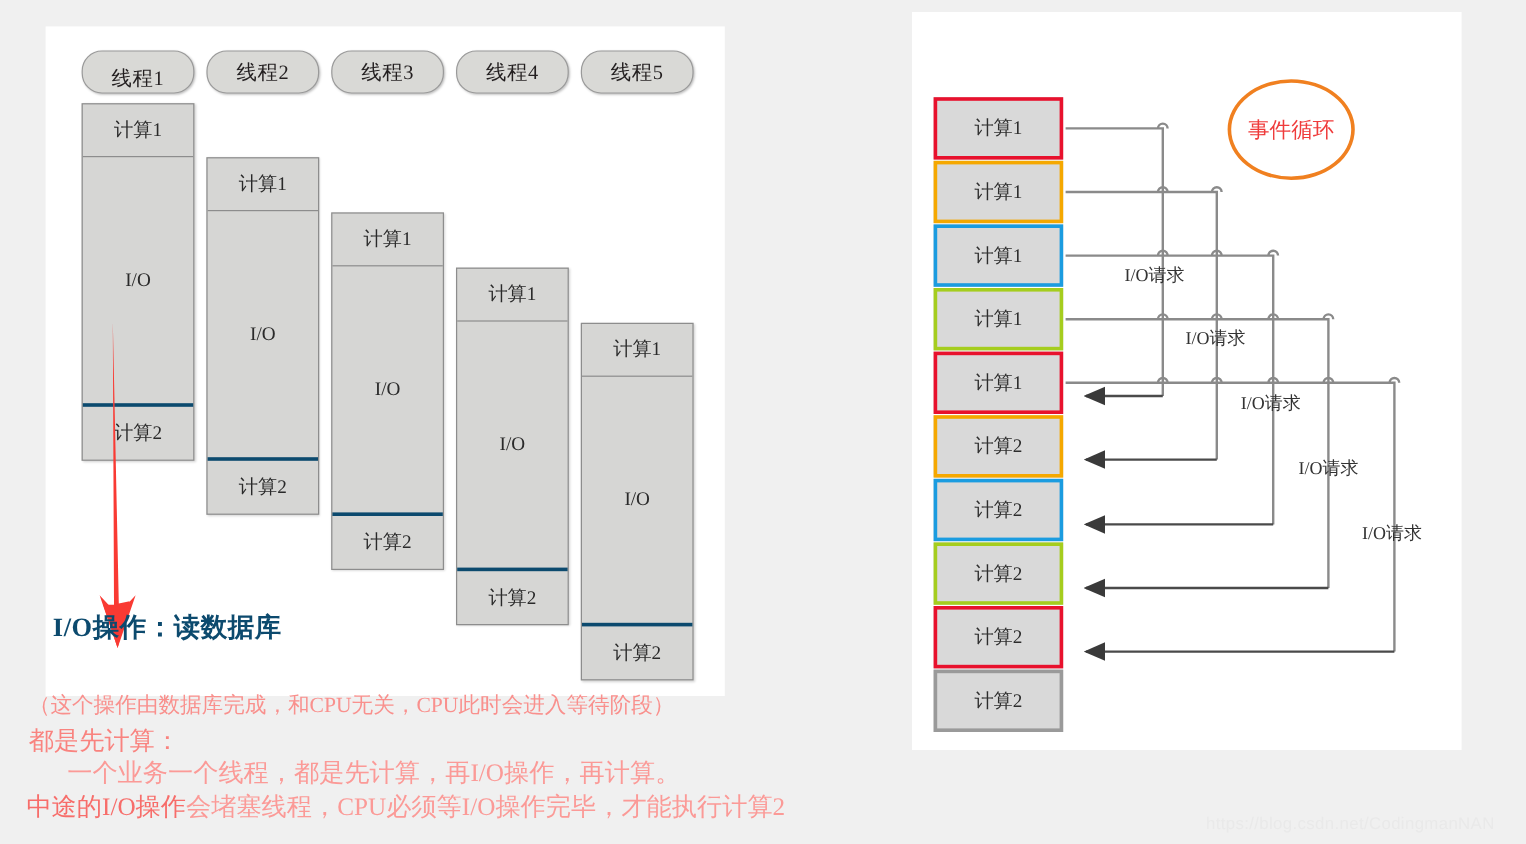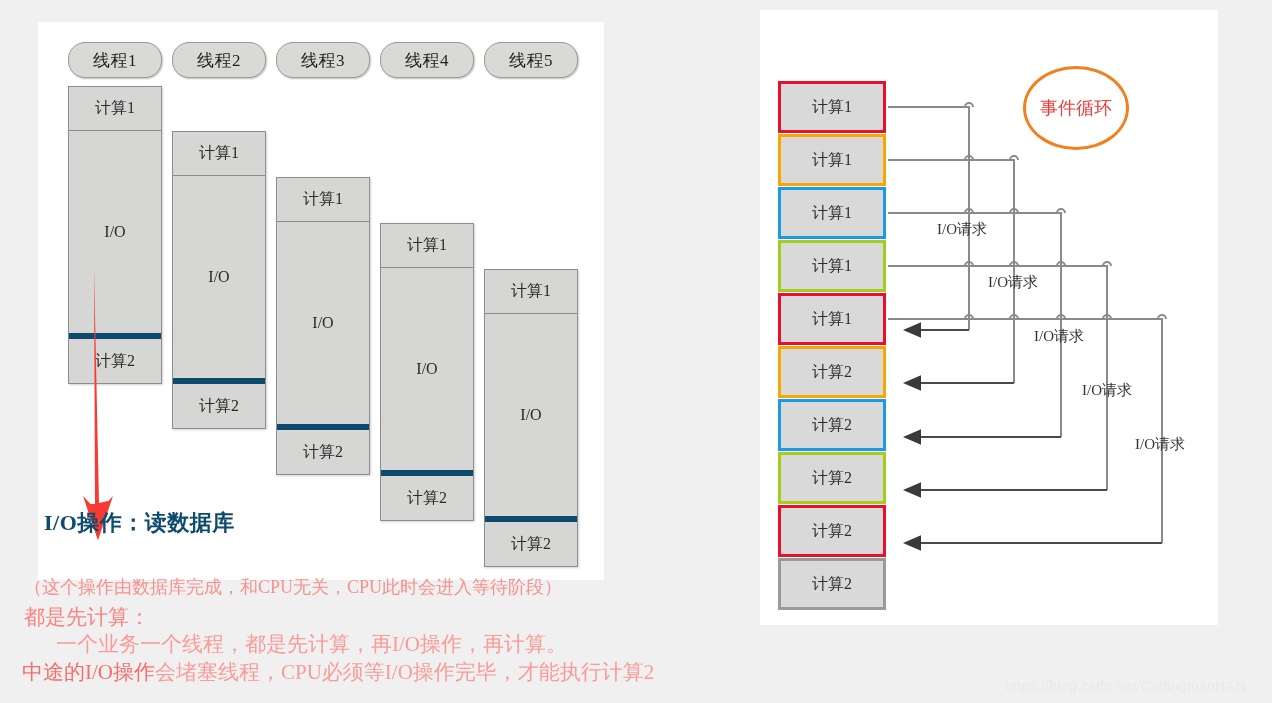--- a/index.html
+++ b/index.html
@@ -23,21 +23,21 @@
     font-size:17px;color:#231f20;
     box-shadow:1px 1px 2px rgba(0,0,0,.25);
     letter-spacing:.5px;
   }
 
   .thread-col{position:absolute;border:1px solid #8d8d8d;background:#d6d6d4;
     box-shadow:1px 1px 2px rgba(0,0,0,.18);display:flex;flex-direction:column;}
   .seg{display:flex;align-items:center;justify-content:center;
     font-size:16px;color:#2a2a2a;box-sizing:border-box;}
   .seg.calc1{border-bottom:1px solid #8d8d8d;}
-  .seg.io{flex:1;border-bottom:6px solid #0c4a6e;text-align:right;}
+  .seg.io{flex:1;border-bottom:3px solid #0c4a6e;text-align:right;}
   .seg.calc2{}
 
   
   #red-arrow{position:absolute;left:80px;top:268px;width:36px;height:272px;}
 
   
   .note{position:absolute;white-space:nowrap;}
   #note-1{left:44px;top:508px;font-size:22px;font-weight:bold;color:#0c4a6e;letter-spacing:.5px;}
   #note-2{left:24px;top:575px;font-size:18px;color:#f9908d;}
   #note-3{left:24px;top:603px;font-size:21px;color:#f9837f;}
@@ -64,21 +64,21 @@
   .wire-label{position:absolute;font-size:15px;color:#333;white-space:nowrap;}
 
   #watermark{position:absolute;left:1005px;top:678px;font-size:14px;
     color:#e9e9e9;font-family:"Liberation Sans",sans-serif;letter-spacing:.3px;}
 </style>
 </head>
 <body>
 
 <div class="panel" id="left-panel">
 
-  <div class="pill" style="left:30px;top:20px;width:92px;">
+  <div class="pill" style="left:30px;top:20px;width:92px;align-items:flex-end;">
     <span>线程1</span>
   </div>
   <div class="pill" style="left:134px;top:20px;width:92px;">
     <span>线程2</span>
   </div>
   <div class="pill" style="left:238px;top:20px;width:92px;">
     <span>线程3</span>
   </div>
   <div class="pill" style="left:342px;top:20px;width:92px;">
     <span>线程4</span>

